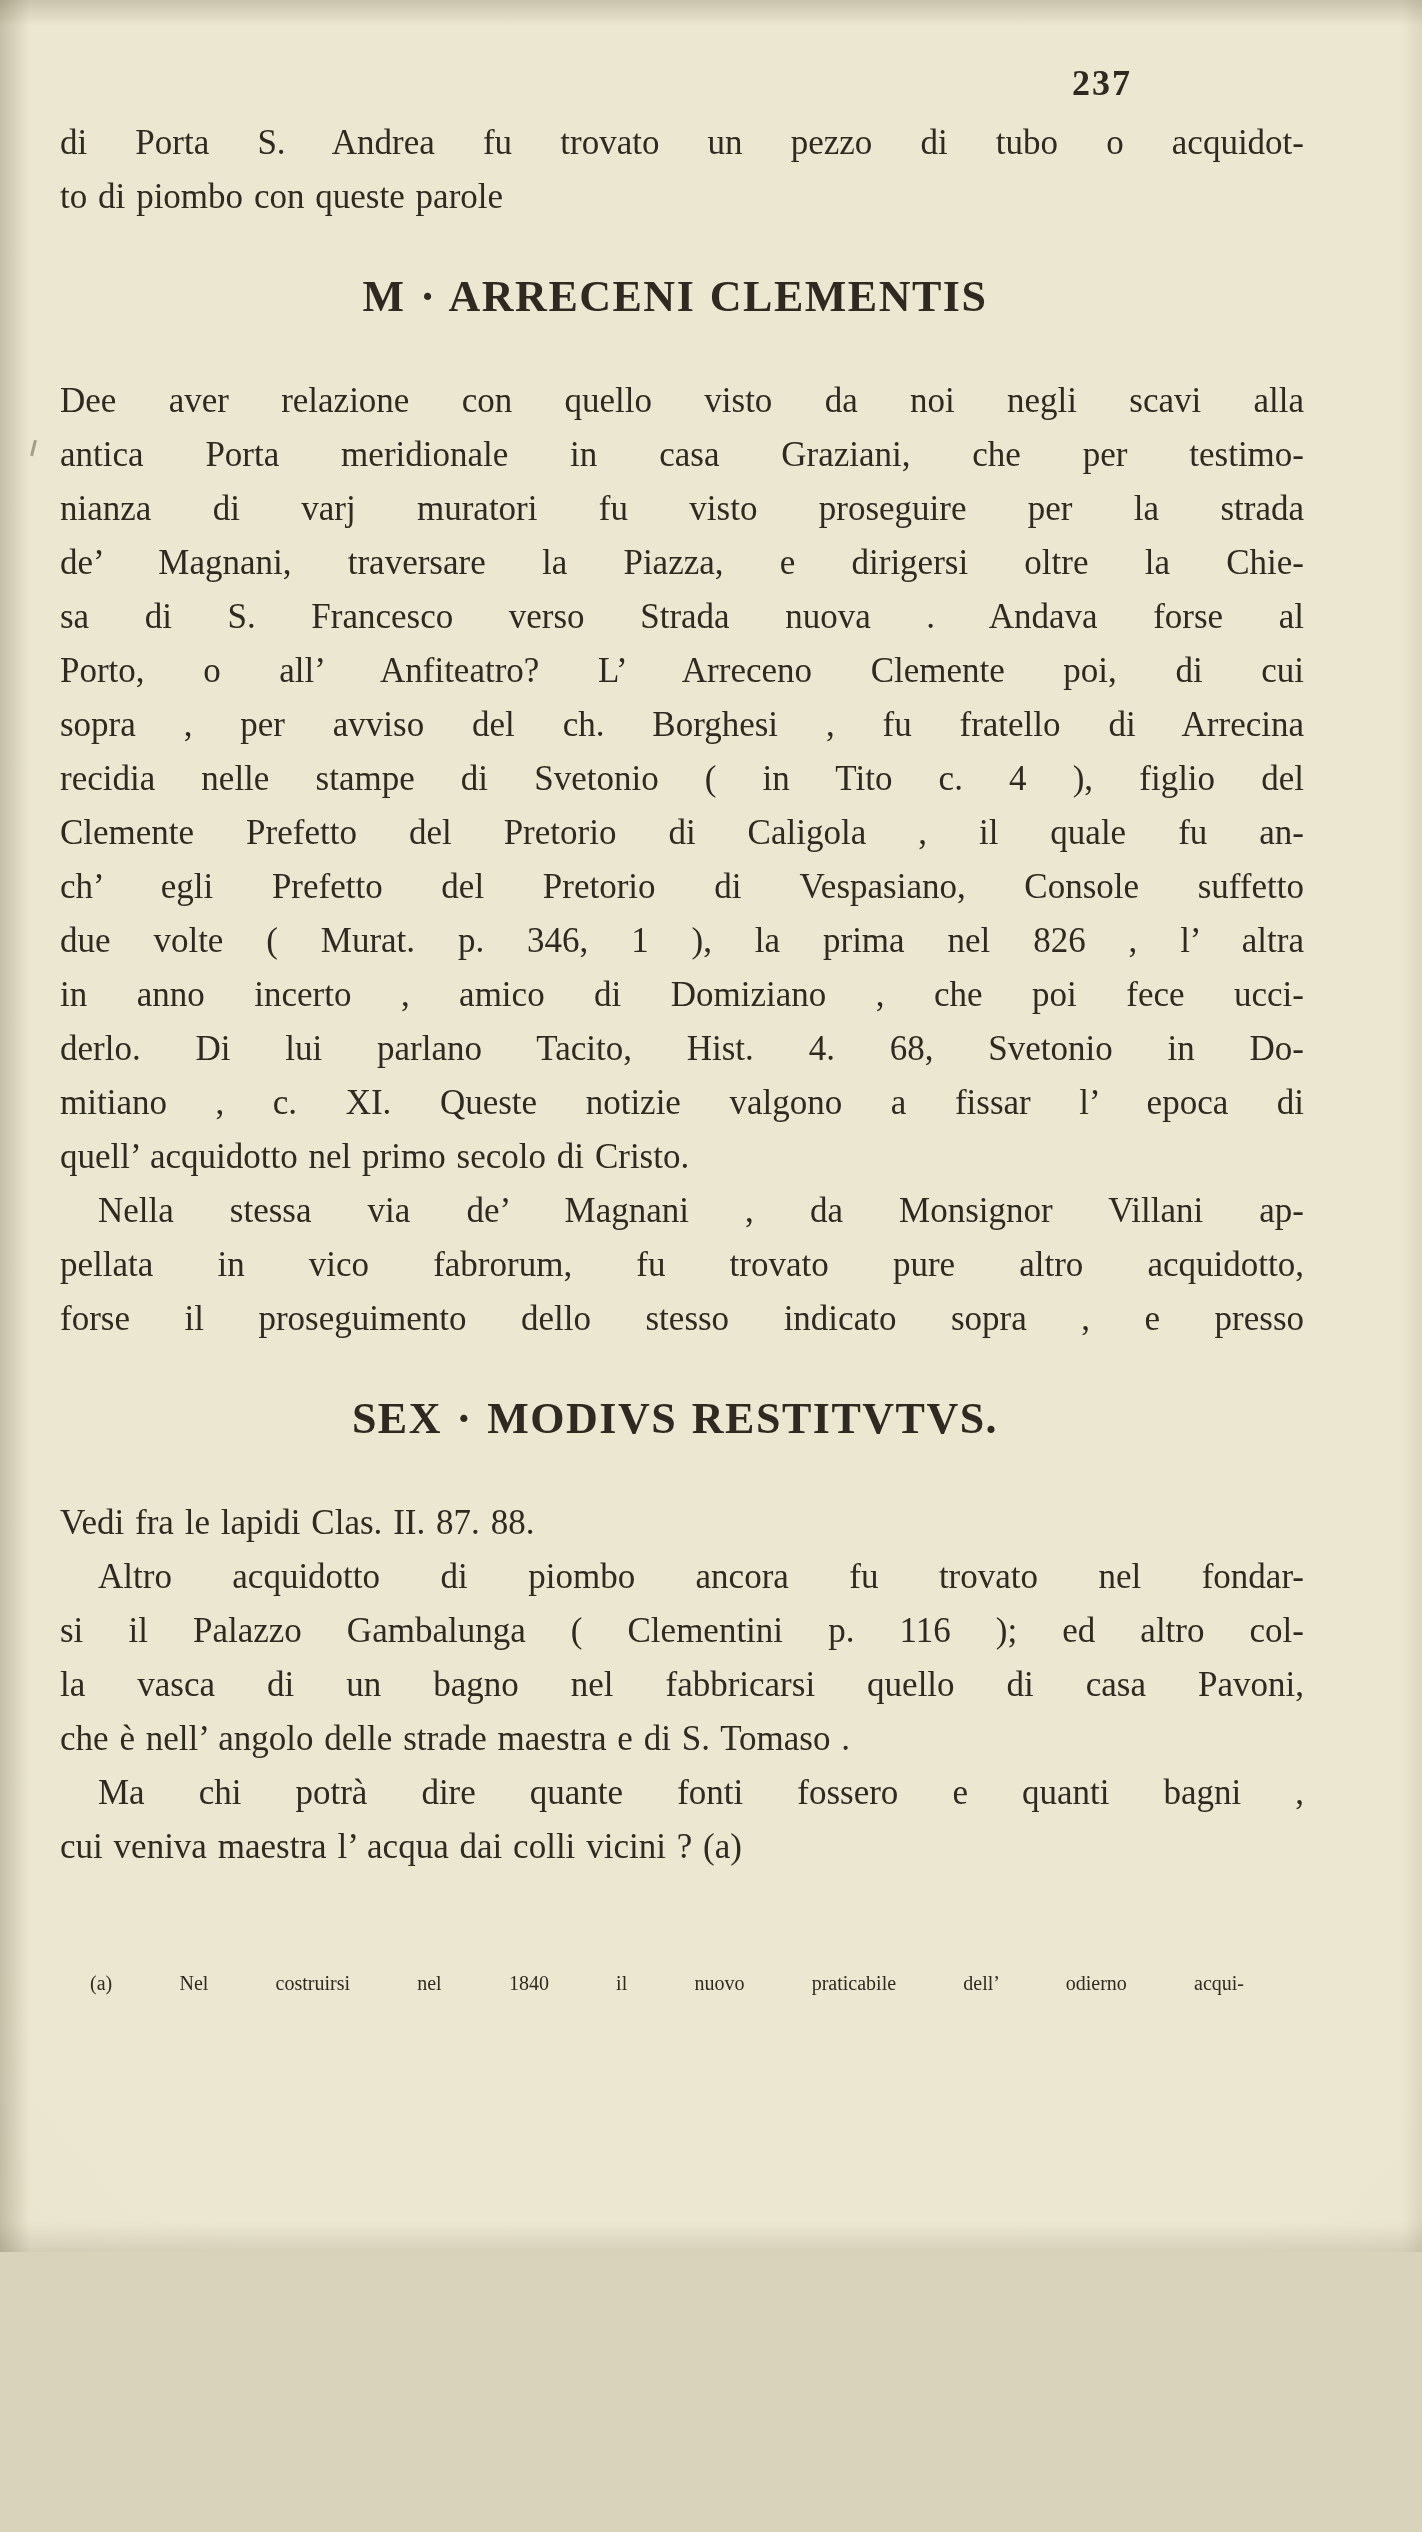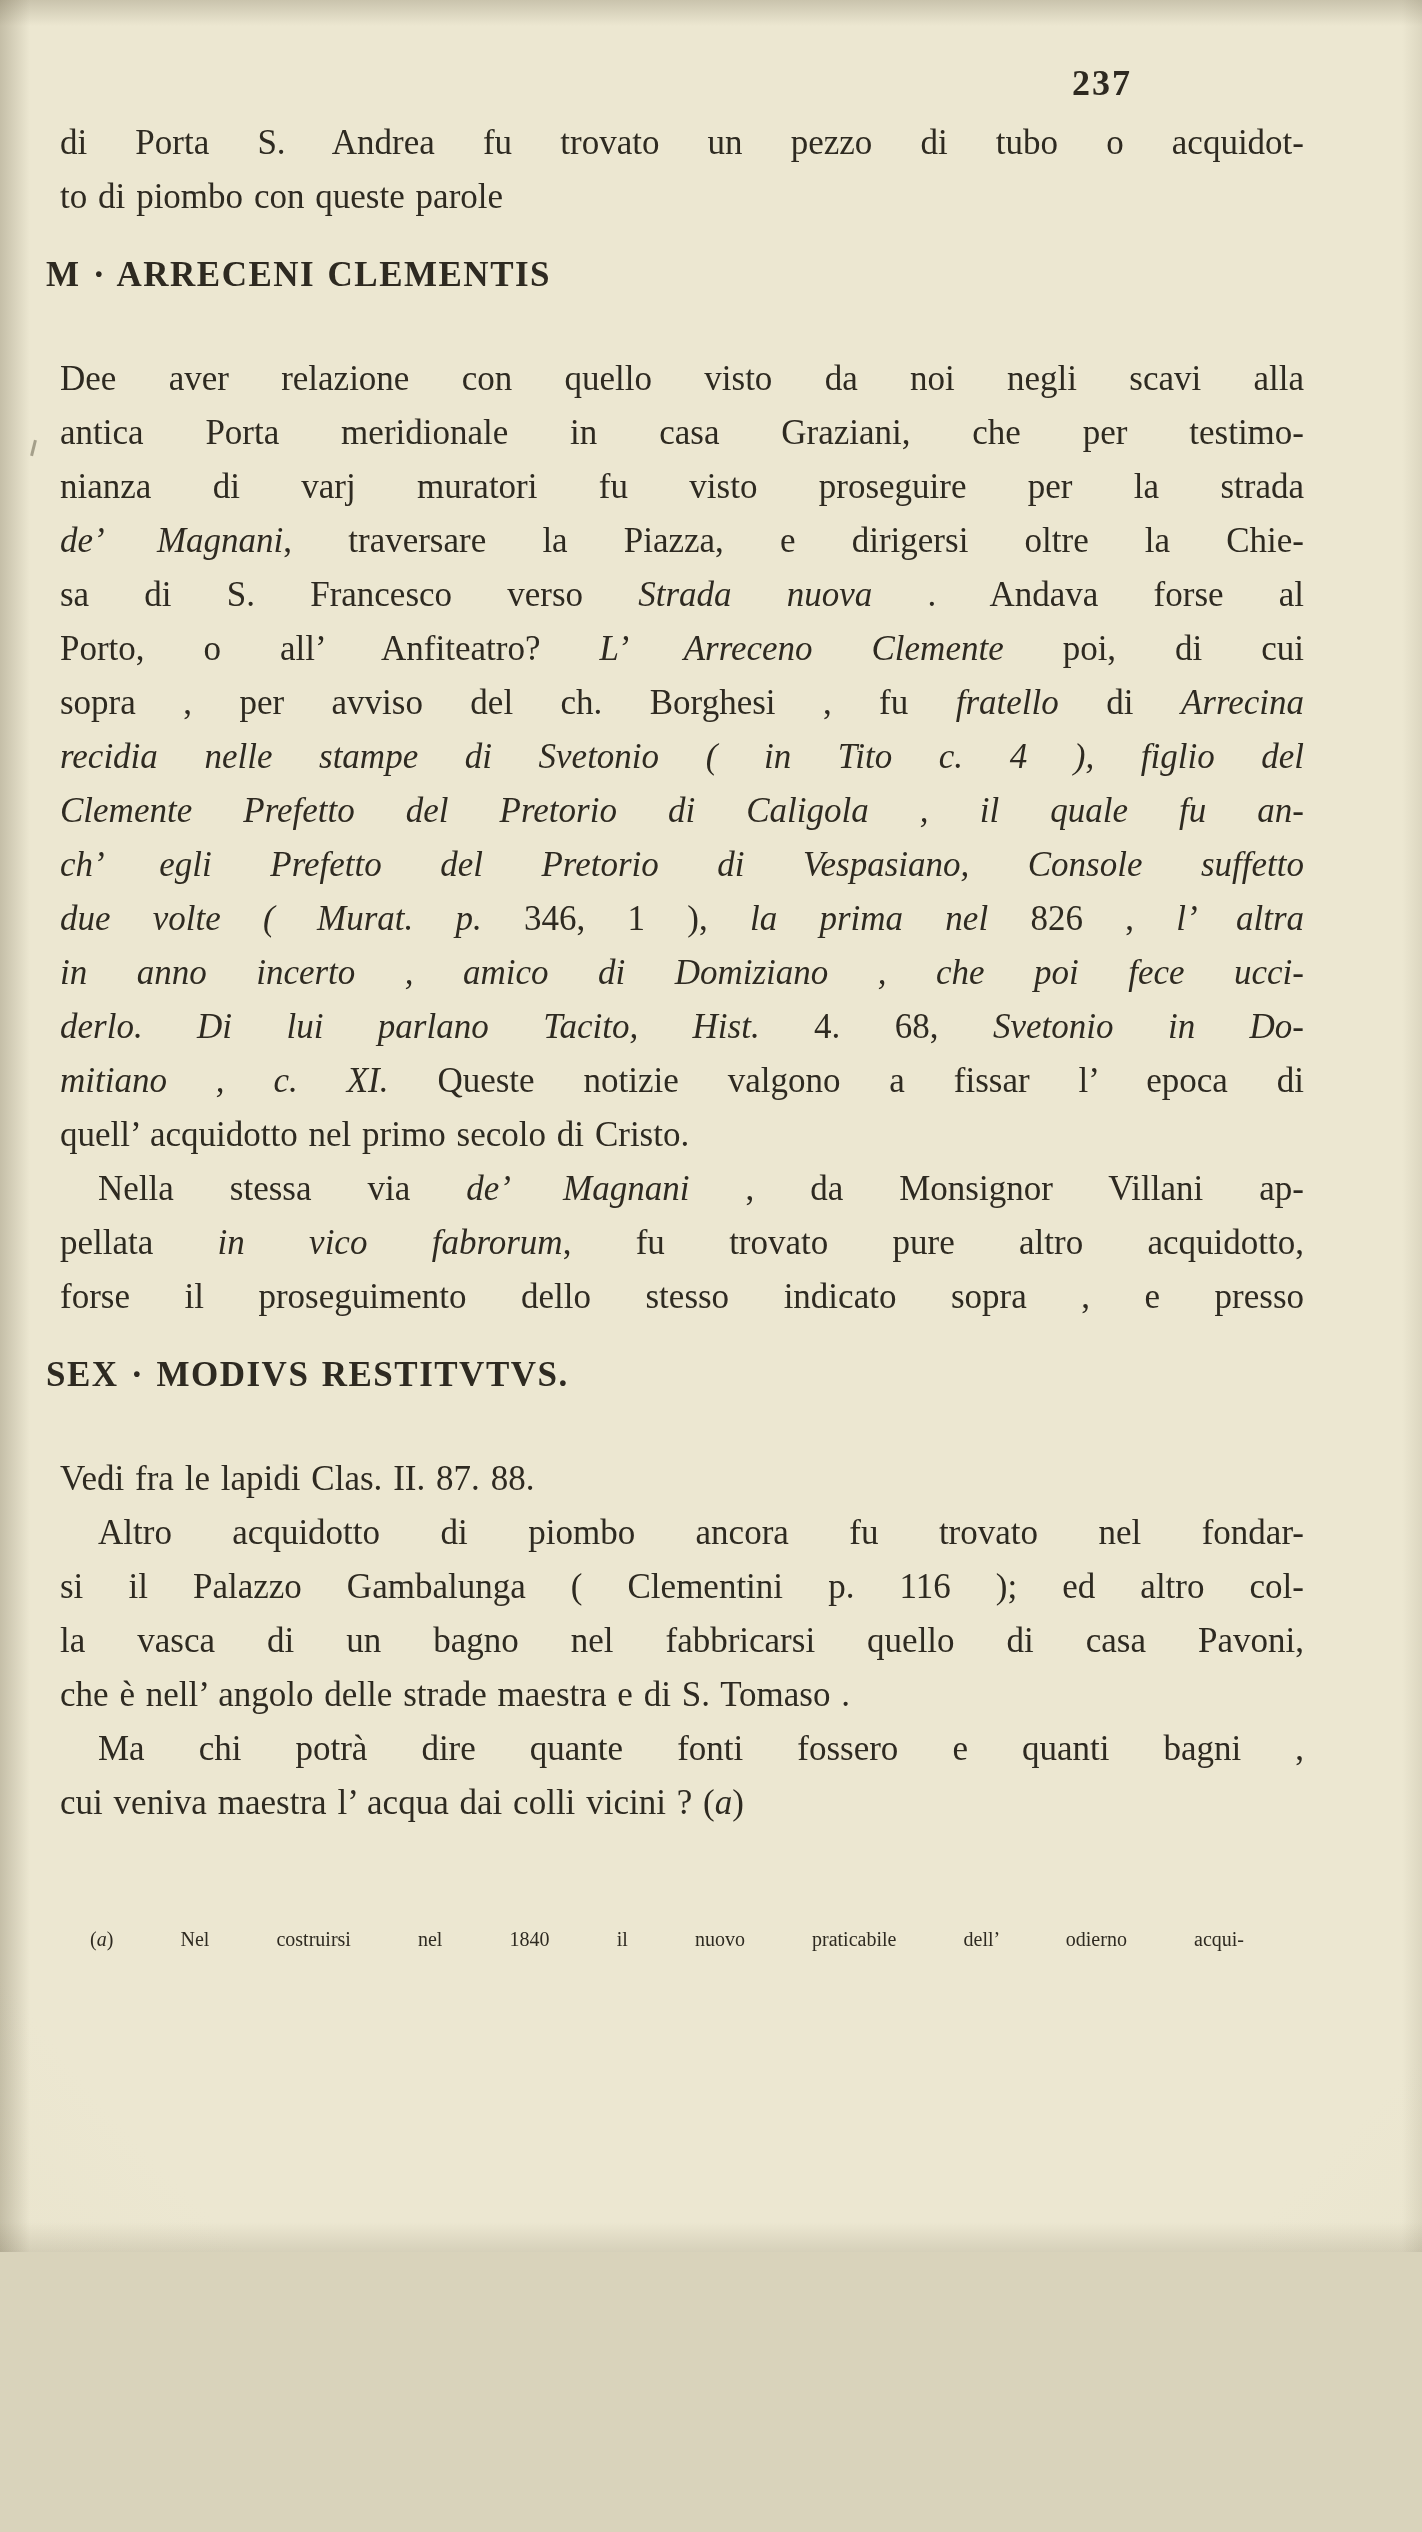--- a/index.html
+++ b/index.html
@@ -36,26 +36,27 @@
     padding-right:172px;
     font-size:36px;
     font-weight:bold;
     letter-spacing:2px;
     margin-bottom:6px;
   }
   .para { margin:0; }
   .line { white-space:pre-wrap;margin-left:14px; }
   .just { text-align:justify; text-align-last:justify; }
   .indent { text-indent:38px; }
-  .it { font-style:italic; }
+  .it { }
   .heading {
+    text-align:center;
     font-weight:bold;
-    font-size:35px;
+    font-size:44px;
     letter-spacing:1.5px;
-    margin:24px 0 50px 0;
+    margin:46px 0 50px 0;
   }
   .footnote {
     margin-top:88px;
     padding-left:30px;
     padding-right:60px;
     font-size:20px;
     line-height:42px;
   }
   .scan-mark-1 {
     position:absolute; left:736px; top:2258px;

